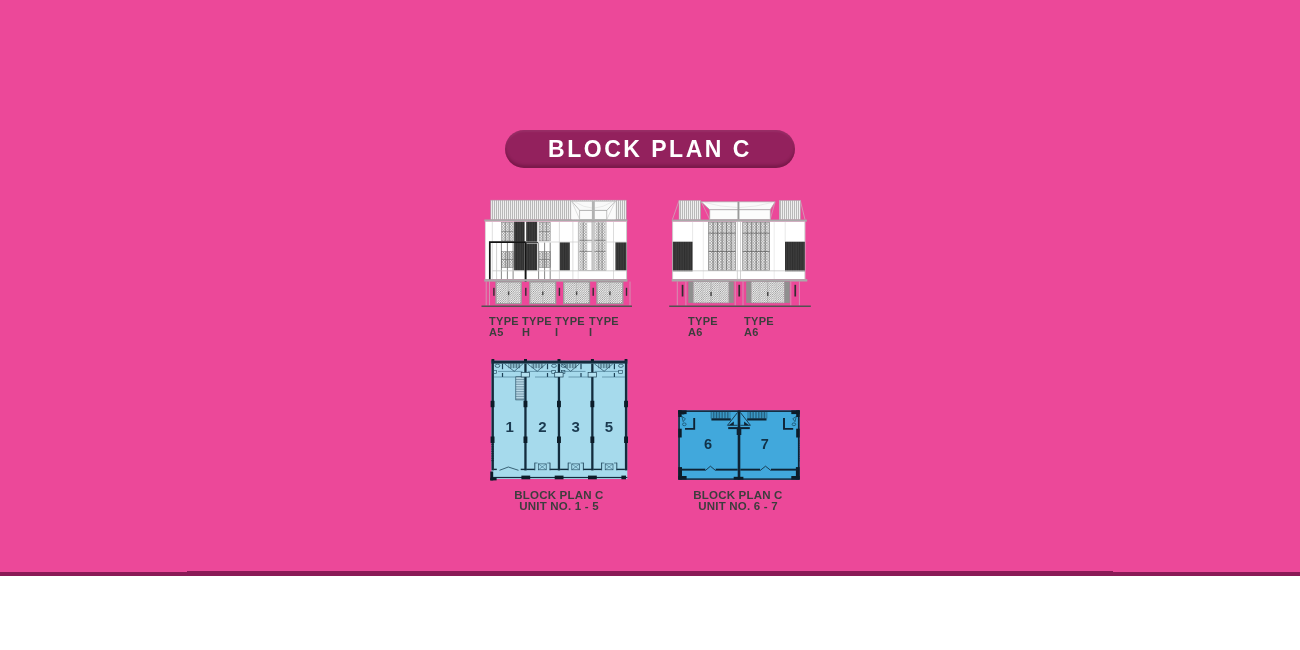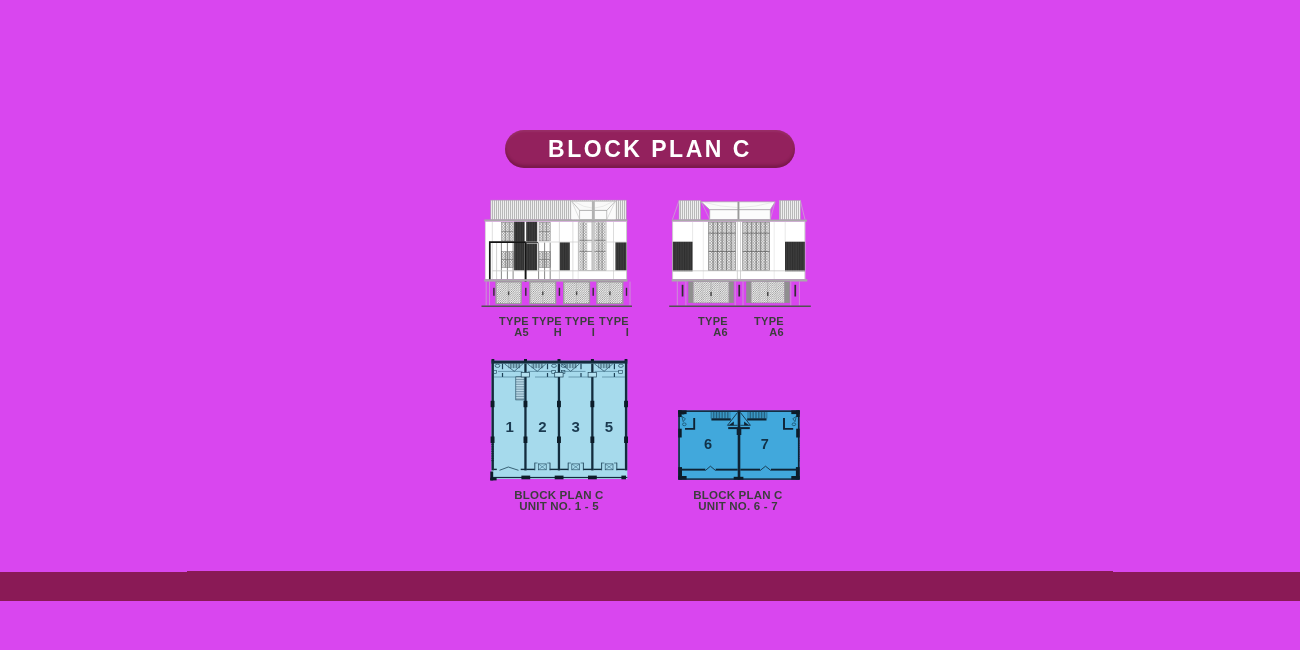--- a/index.html
+++ b/index.html
@@ -1,19 +1,19 @@
 <!DOCTYPE html>
 <html><head>
 <meta charset="utf-8">
 <style>
   html,body{margin:0;padding:0;background:#ffffff;}
-  #canvas{position:relative;width:1300px;height:650px;background:#d946ef;overflow:hidden;
+  #canvas{position:relative;width:1300px;height:576px;background:#ec4899;overflow:hidden;
           font-family:"Liberation Sans", sans-serif;}
   .abs{position:absolute;}
-  .lbl{position:absolute;color:#3d3d3d;font-weight:bold;text-align:right;
+  .lbl{position:absolute;color:#3d3d3d;font-weight:bold;text-align:left;
        font-size:11px;letter-spacing:0.3px;line-height:10.8px;}
   .cap{position:absolute;color:#3d3d3d;font-weight:bold;text-align:center;
        font-size:11.5px;letter-spacing:0.2px;line-height:11.2px;}
 </style>
 </head>
 <body>
 <div id="canvas">
 
   <svg width="0" height="0" style="position:absolute">
     <defs>

